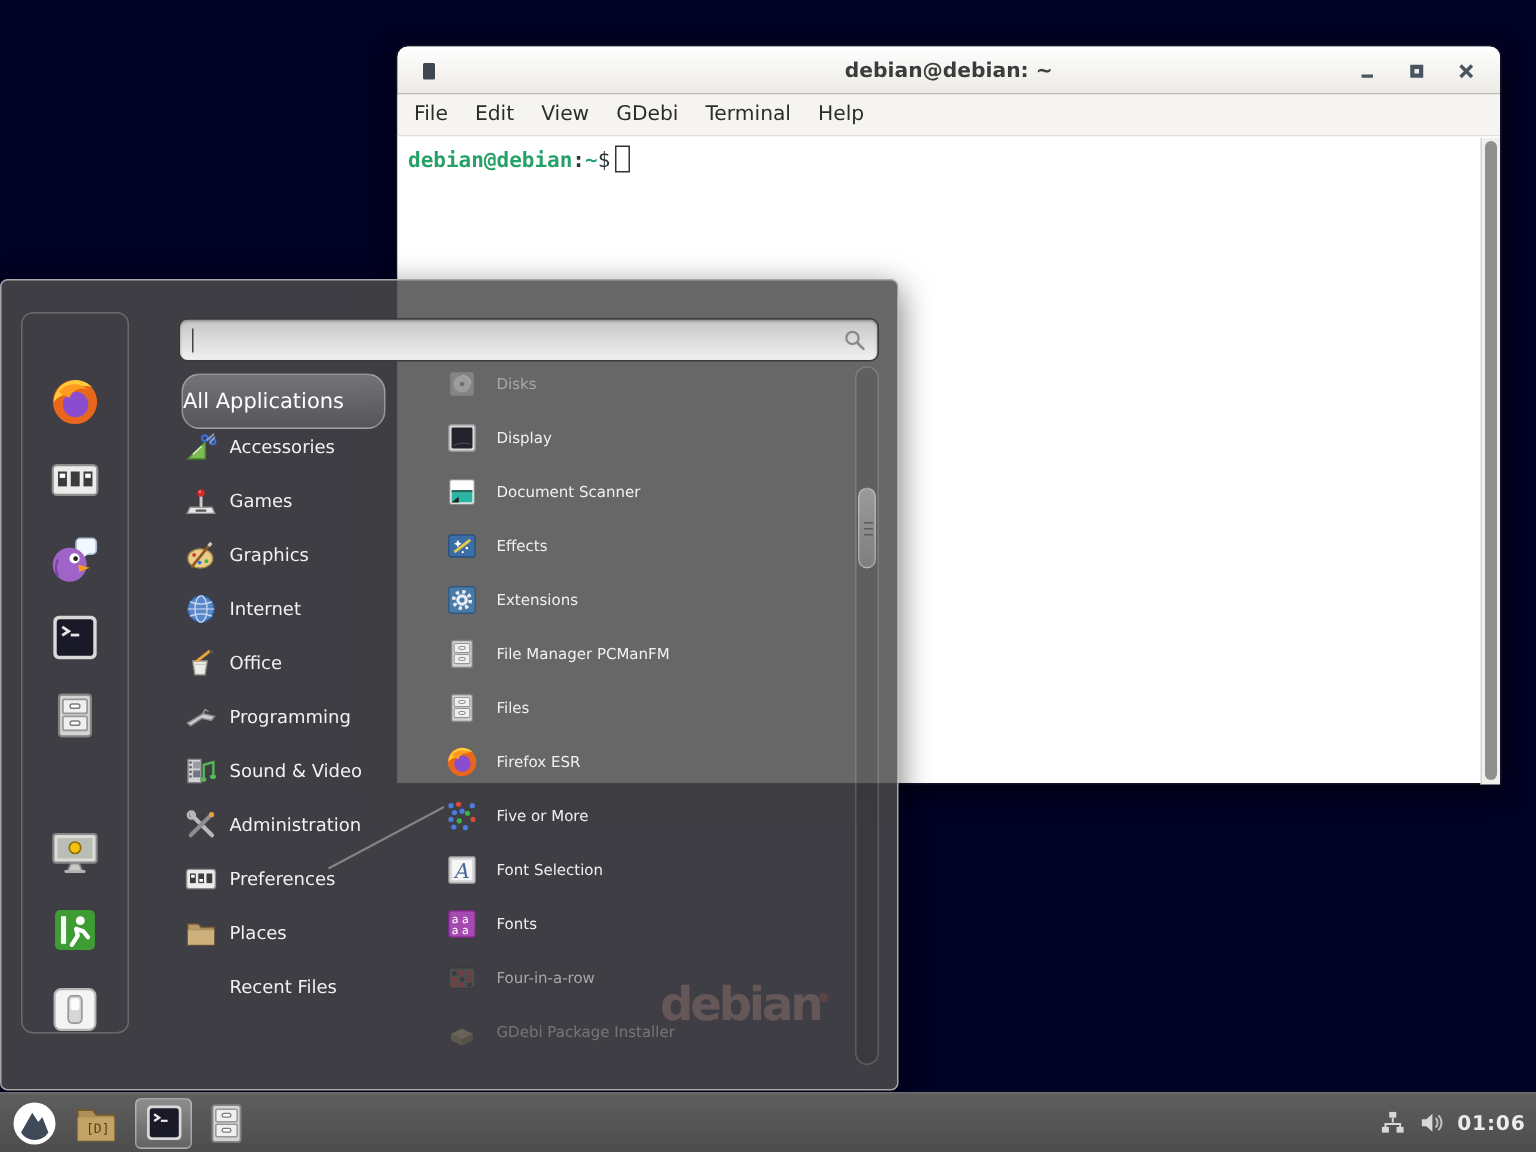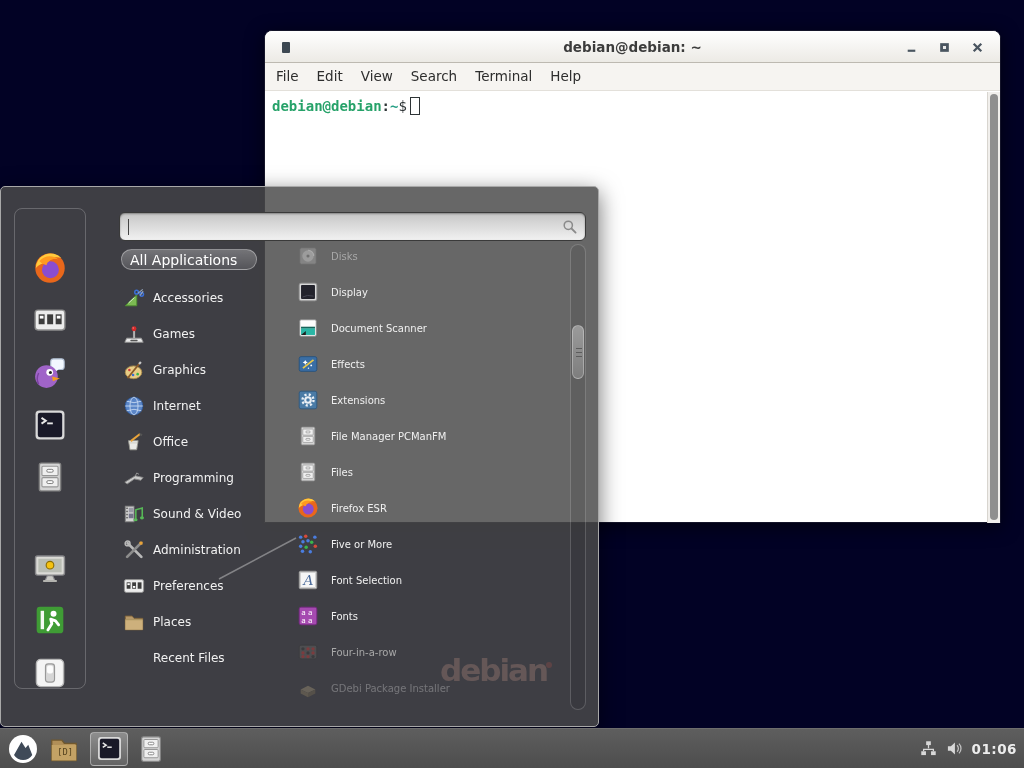--- a/index.html
+++ b/index.html
@@ -55,24 +55,24 @@
 
   #menu-search { position:absolute; left:118px; top:25px; width:467px; height:29px;
                  border-radius:6px; background:linear-gradient(#c6c6c6,#f1f1f1);
                  border:1px solid #3a3a3a; box-shadow:inset 0 1px 2px rgba(0,0,0,.35); }
   #menu-search input { position:absolute; left:8px; top:3px; width:420px; height:21px; border:none;
                        background:transparent; outline:none; font-size:14px; color:#222;
                        font-family:"DejaVu Sans", sans-serif; }
   #search-caret { position:absolute; left:8px; top:6px; width:1px; height:16px; background:#444; }
   #search-icon { position:absolute; right:7px; top:6px; width:16px; height:16px; }
 
-  #all-apps-btn { position:absolute; left:120px; top:62px; width:136px; height:21px;
+  #all-apps-btn { position:absolute; left:120px; top:62px; width:136px; height:37px;
                   background:linear-gradient(rgba(255,255,255,.28),rgba(255,255,255,.12));
                   border:1px solid rgba(255,255,255,.35); border-radius:12px;
-                  font-size:14px; color:#fff; display:flex; align-items:center; padding-left:8px; }
+                  font-size:14px; color:#fff; display:flex; align-items:center; }
 
   #category-list { position:absolute; left:120px; top:93px; width:170px; }
   .cat-row { height:36px; display:flex; align-items:center; }
   .cat-icon { width:22px; height:22px; margin-left:2px; flex:none; }
   .cat-icon svg { width:22px; height:22px; display:block; }
   .cat-label { margin-left:8px; font-size:12px; color:#f2f2f2; white-space:nowrap; }
   .cat-row.noicon .cat-label { margin-left:32px; }
 
   #app-list { position:absolute; left:296px; top:51px; width:266px; height:472px; overflow:hidden; }
   .app-row { height:36px; display:flex; align-items:center; }
@@ -137,21 +137,21 @@
           <svg viewBox="0 0 12 12">
               <path d="M2.5 2.5 L9.5 9.5 M9.5 2.5 L2.5 9.5" stroke="#4a5560" stroke-width="2.1"></path>
             </svg>
         </span>
       </span>
     </div>
     <div id="term-menubar">
         <span class="menubar-item">File</span>
         <span class="menubar-item">Edit</span>
         <span class="menubar-item">View</span>
-        <span class="menubar-item">Search</span>
+        <span class="menubar-item">GDebi</span>
         <span class="menubar-item">Terminal</span>
         <span class="menubar-item">Help</span>
       </div>
     <div id="term-body">
       <div id="prompt-line"><span class="p-user">debian@debian</span><span class="p-sep">:</span><span class="p-path">~</span><span class="p-sym">$</span><span id="term-cursor"></span></div>
     </div>
     <div id="term-scrollbar">
       <div id="term-scroll-thumb"></div>
     </div>
   </div>

